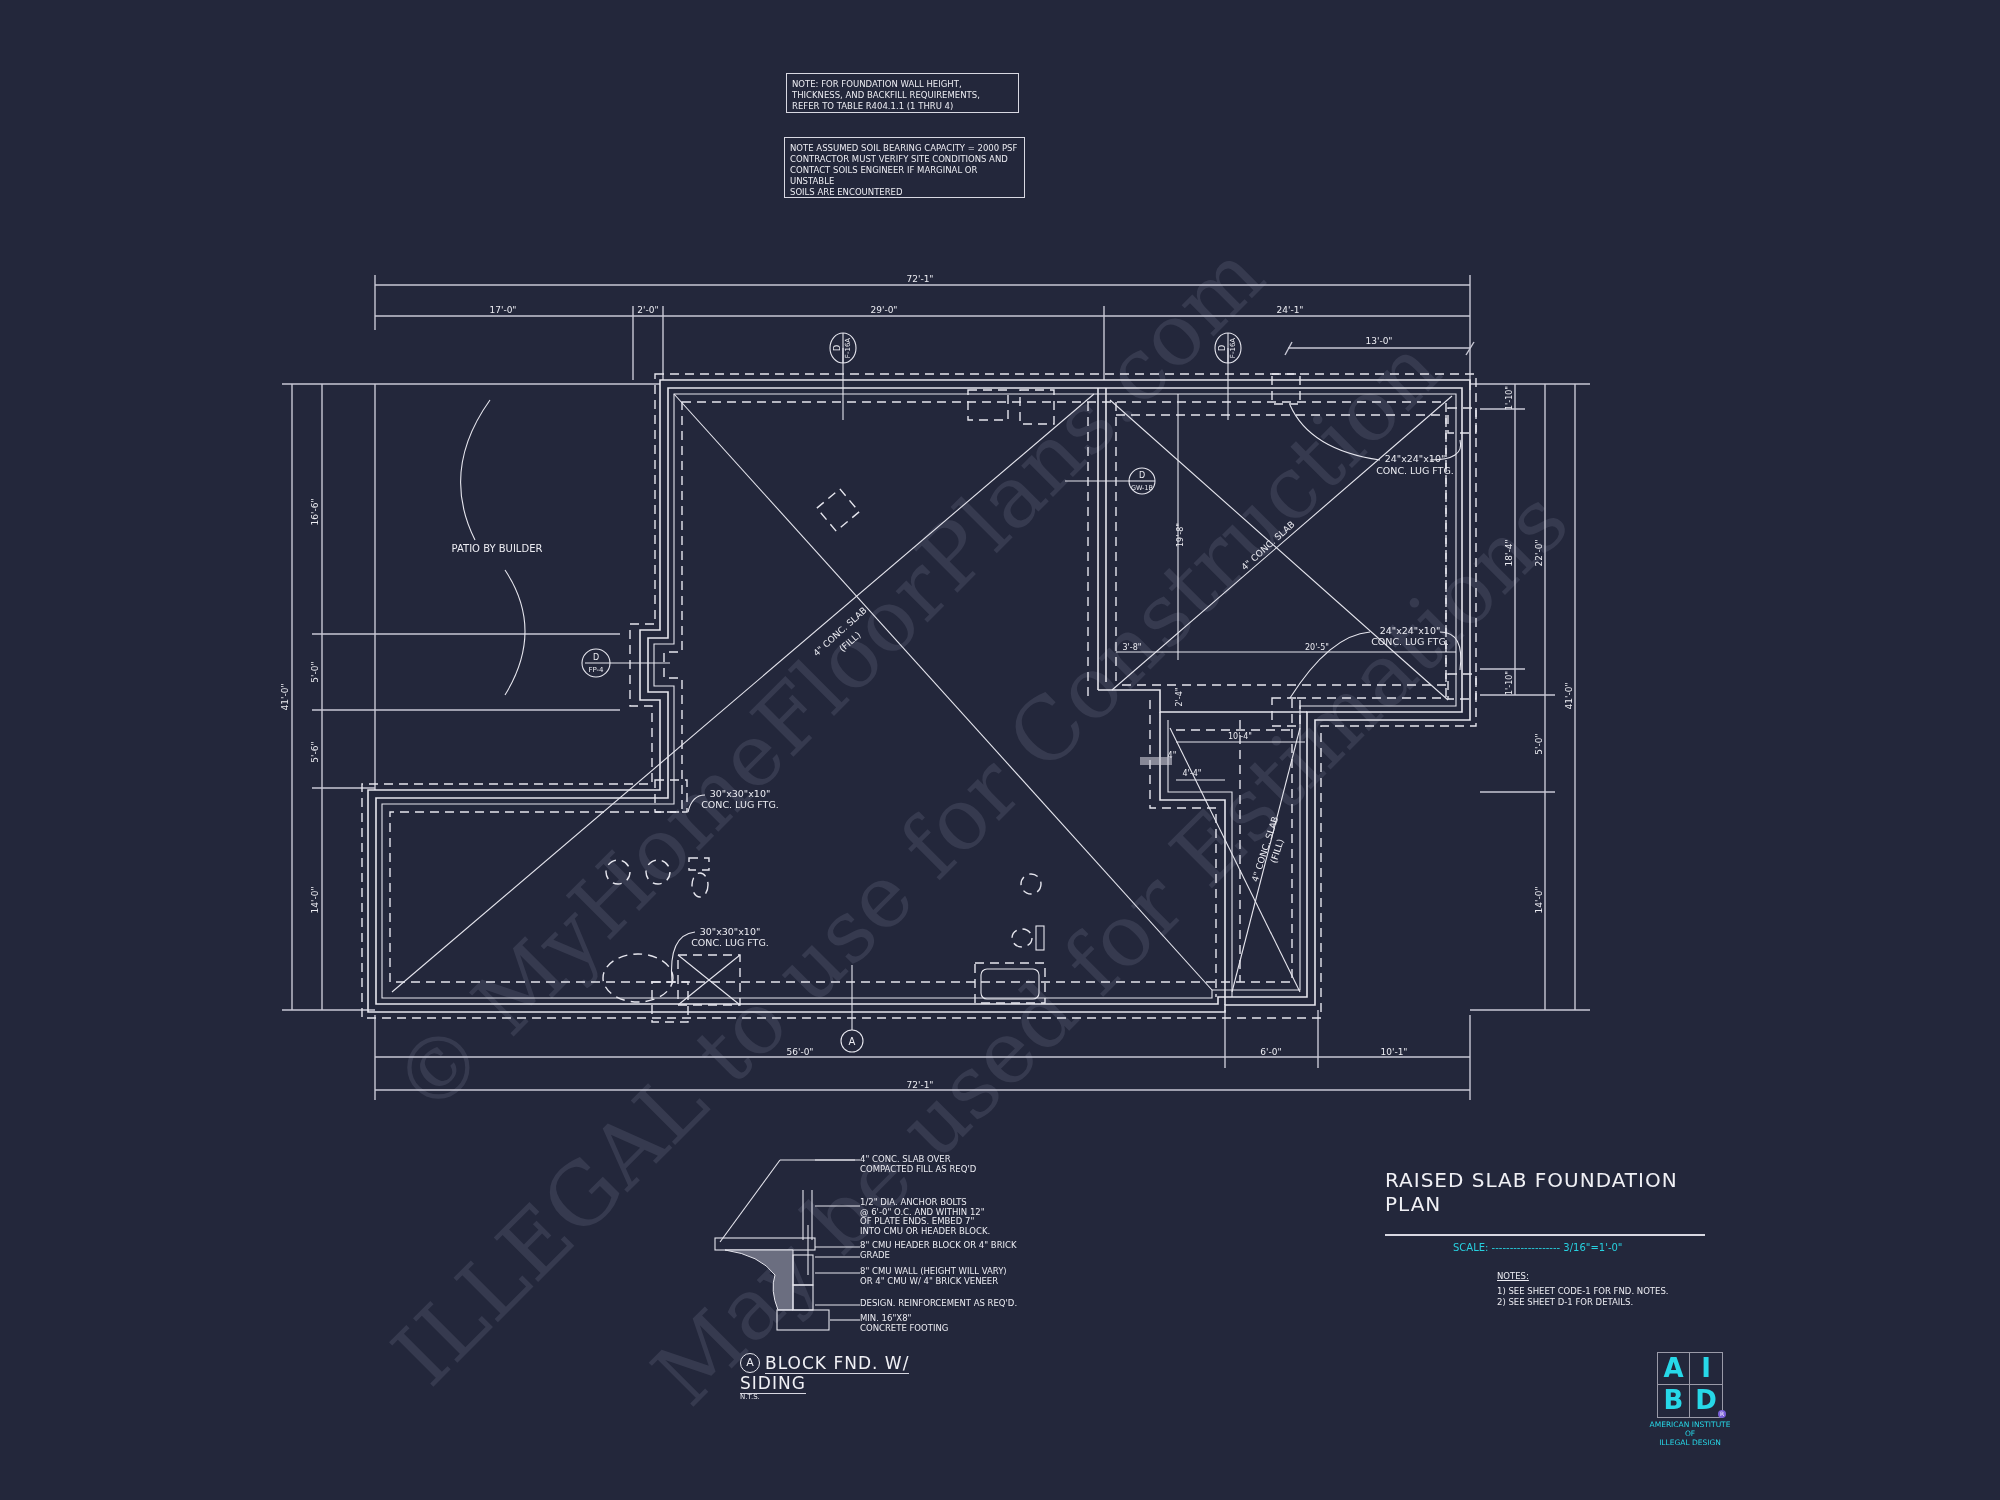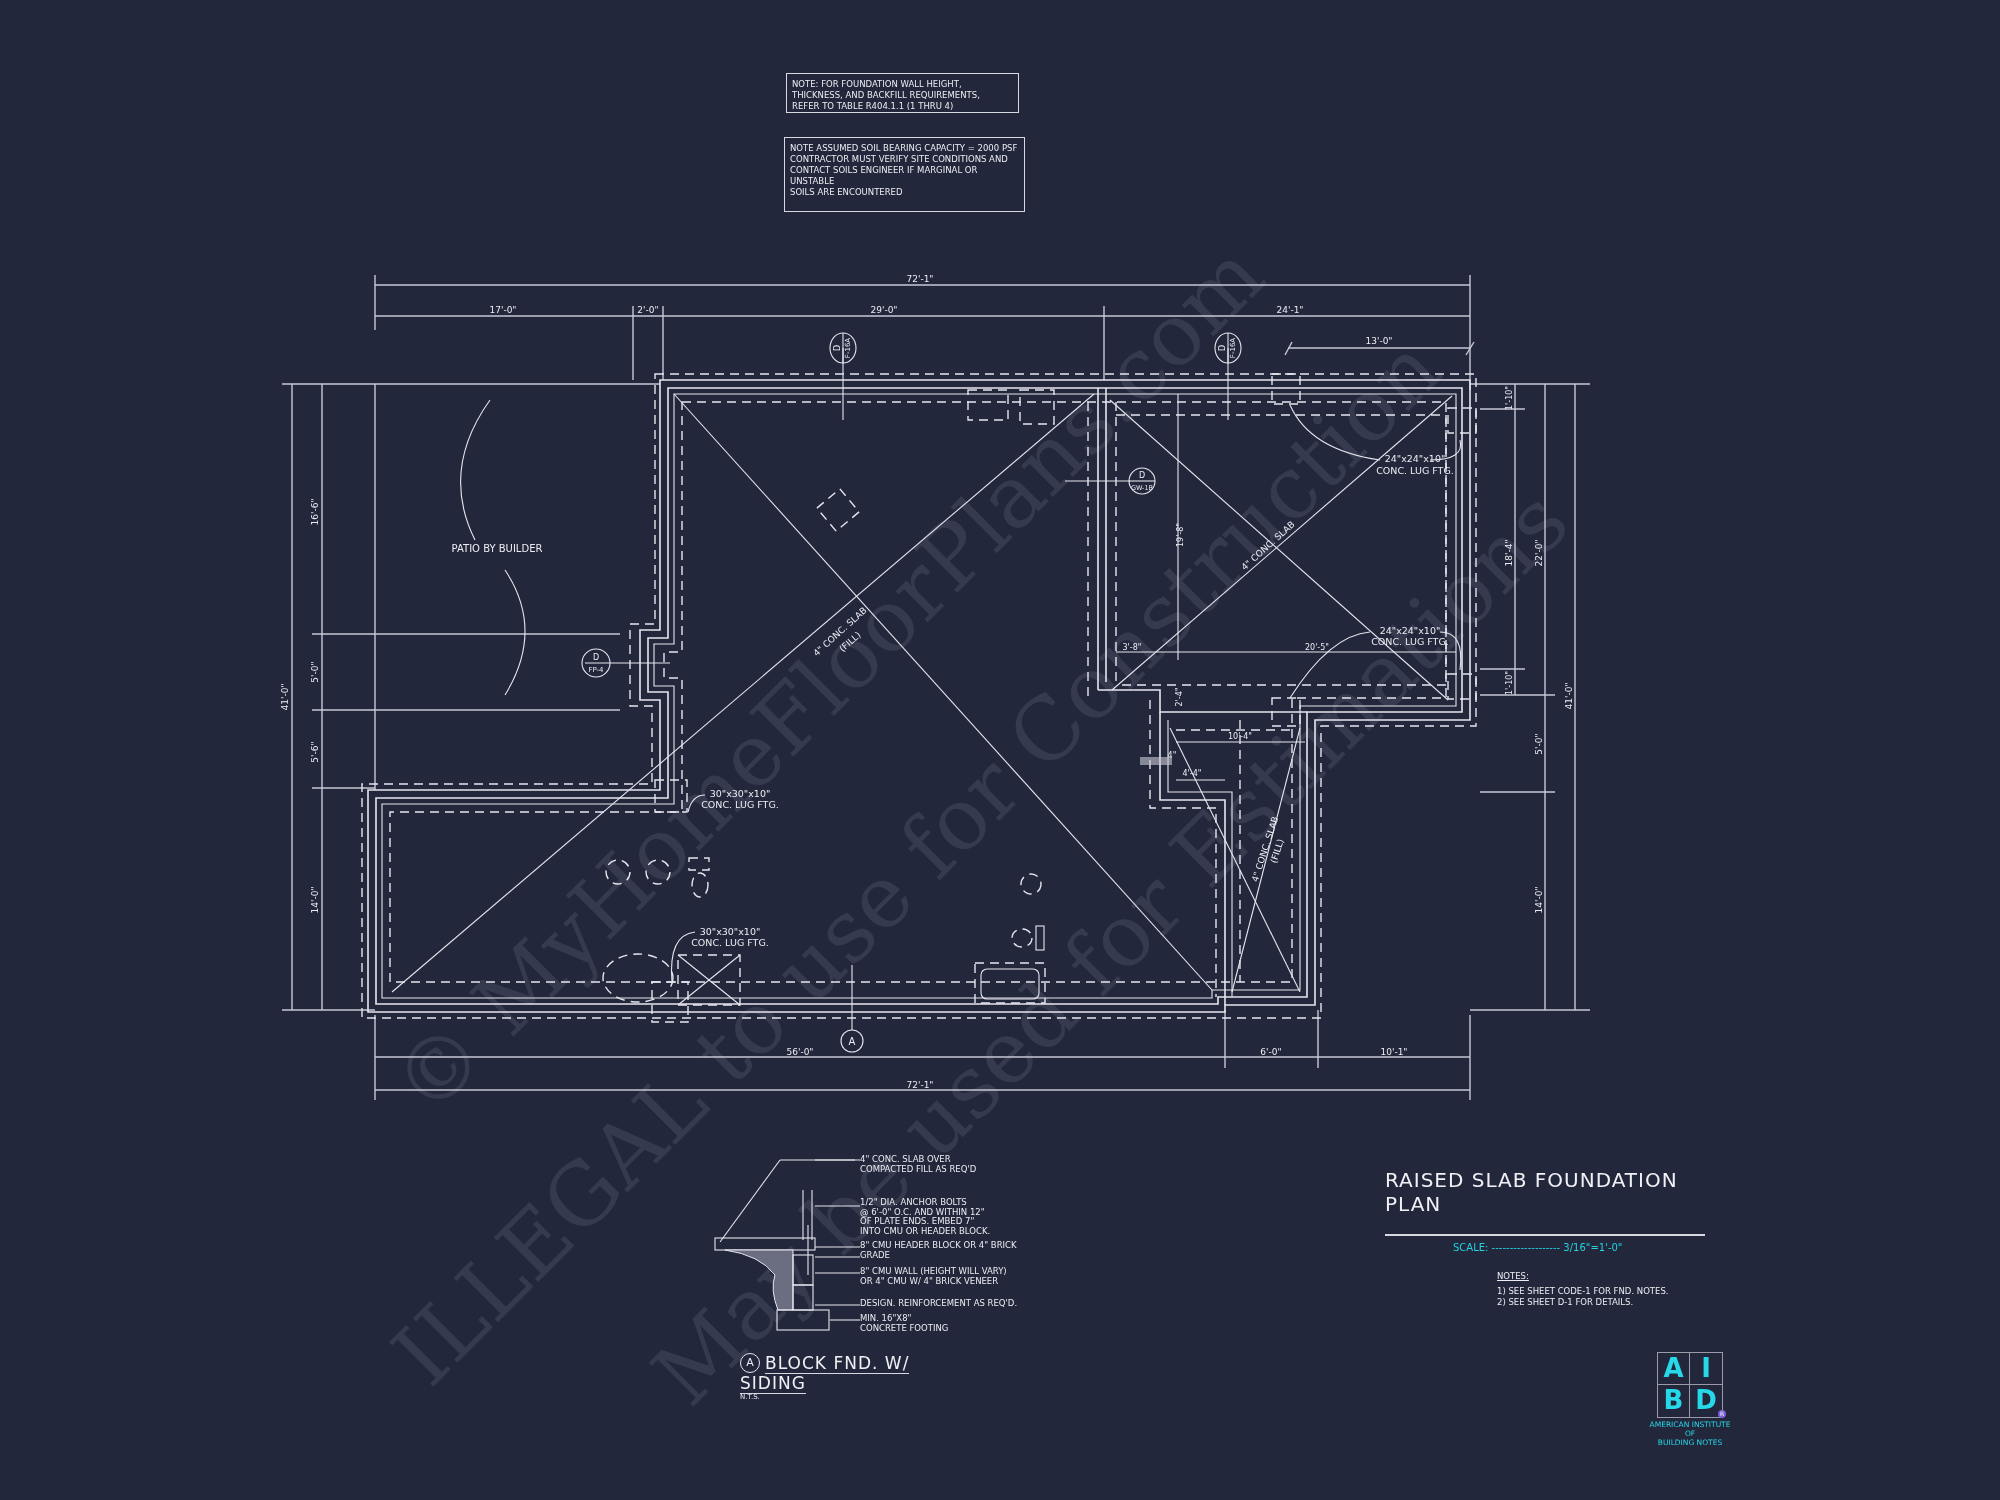--- a/index.html
+++ b/index.html
@@ -260,21 +260,21 @@
       <line x1="815" y1="1273" x2="860" y2="1273"></line>
       <line x1="815" y1="1305" x2="860" y2="1305"></line>
       <line x1="830" y1="1320" x2="860" y2="1320"></line>
     </g>
   </g>
 </svg>
 
 <div class="note-box" style="left:786px;top:73px;width:233px;height:40px;">NOTE: FOR FOUNDATION WALL HEIGHT,
 THICKNESS, AND BACKFILL REQUIREMENTS,
 REFER TO TABLE R404.1.1 (1 THRU 4)</div>
-<div class="note-box" style="left:784px;top:137px;width:241px;height:75px;">NOTE ASSUMED SOIL BEARING CAPACITY = 2000 PSF
+<div class="note-box" style="left:784px;top:137px;width:241px;height:61px;">NOTE ASSUMED SOIL BEARING CAPACITY = 2000 PSF
 CONTRACTOR MUST VERIFY SITE CONDITIONS AND
 CONTACT SOILS ENGINEER IF MARGINAL OR UNSTABLE
 SOILS ARE ENCOUNTERED</div>
 
 <div style="position:absolute;left:860px;top:1155px;color:#ececf2;font-size:8.5px;line-height:9.5px;white-space:pre-line;">
   <div style="position:absolute;top:0;width:260px;">4" CONC. SLAB OVER
 COMPACTED FILL AS REQ'D</div>
   <div style="position:absolute;top:43px;width:260px;">1/2" DIA. ANCHOR BOLTS
 @ 6'-0" O.C. AND WITHIN 12"
 OF PLATE ENDS. EMBED 7"
@@ -307,14 +307,14 @@
 <div class="logo">
   <div class="logo-grid">
     <span>A</span>
     <span>I</span>
     <span>B</span>
     <span>D</span>
   </div>
   <div class="reg">R</div>
   <div class="logo-caption" style="white-space:pre-line;">AMERICAN INSTITUTE
 OF
-BUILDING NOTES</div>
+ILLEGAL DESIGN</div>
 </div>
 
 </body></html>

